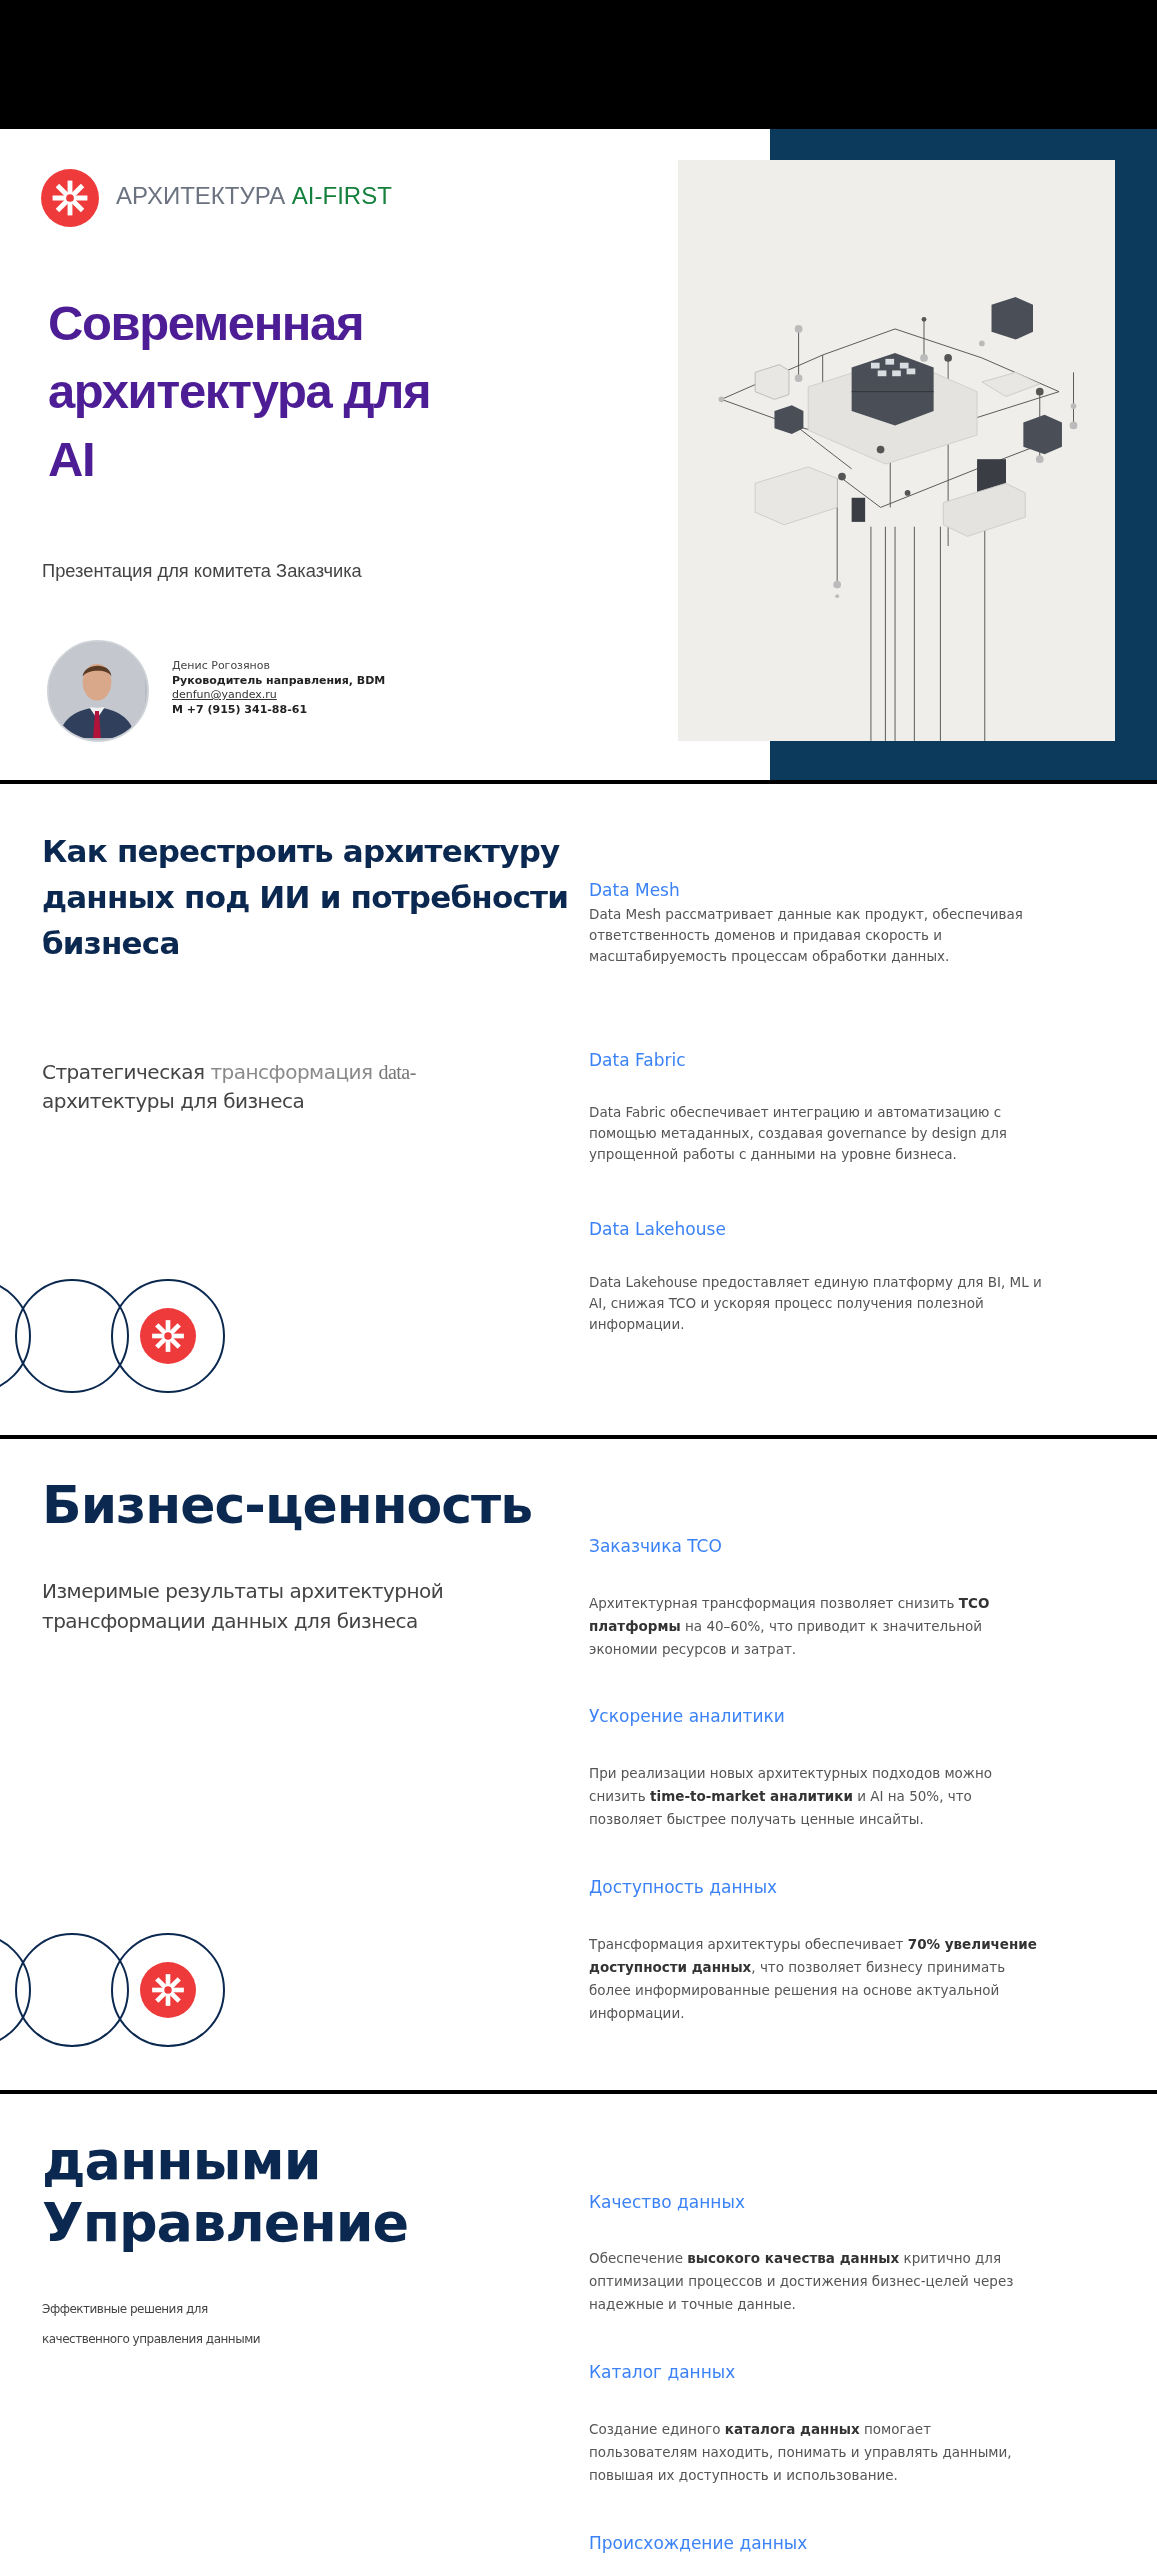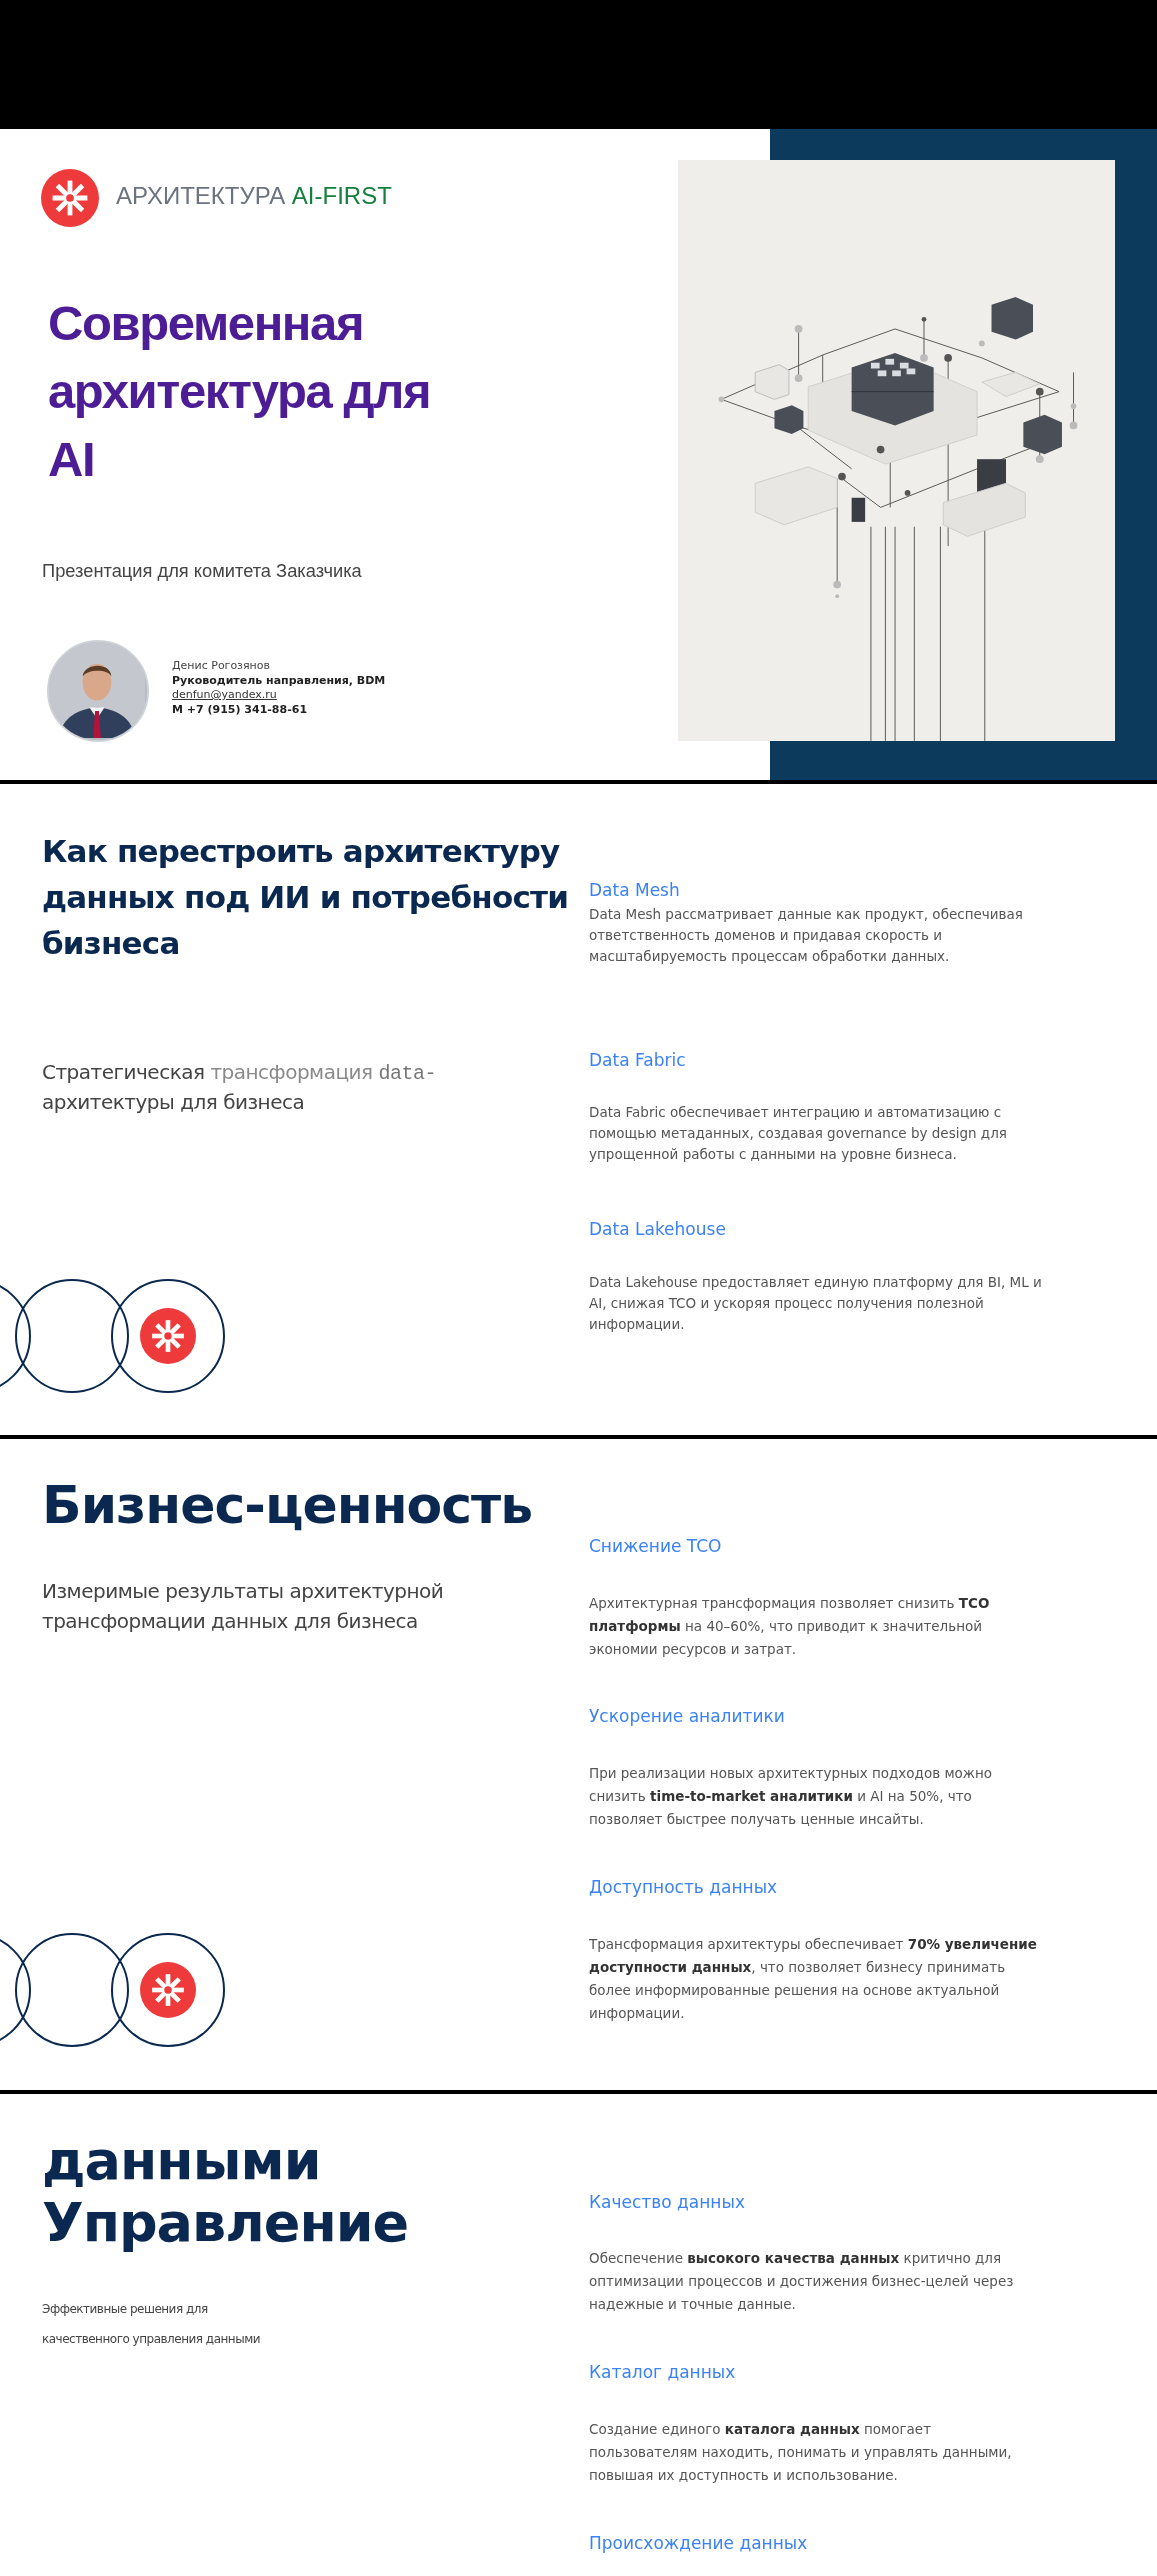--- a/index.html
+++ b/index.html
@@ -156,21 +156,21 @@
 
 <div class="abs divider" style="top:780px;"></div>
 
 <div>
   <h2 class="abs sec-title" style="top:828px; font-size:31px; line-height:46px; letter-spacing:-0.8px;">
     <div>Как перестроить архитектуру</div>
     <div>данных под ИИ и потребности</div>
     <div>бизнеса</div>
   </h2>
   <div class="abs sec-sub" style="top:1058px; font-size:20px; line-height:29px; width:463px; letter-spacing:-0.5px;">
-    <span>Стратегическая </span><span style="color:#8a8a8a;text-align:right;">трансформация </span><span style="font-family:Liberation Mono, monospace; color:#777; font-weight:300;text-align:right;">data-</span><br><span>архитектуры для бизнеса</span>
+    <span>Стратегическая </span><span style="color:#8a8a8a;text-align:right;">трансформация </span><span style="font-family:Liberation Serif, serif; color:#777; font-weight:300;text-align:right;">data-</span><br><span>архитектуры для бизнеса</span>
   </div>
 
   <div class="abs item-h" style="top:880px;">Data Mesh</div>
   <div class="abs item-p" style="top:904px; line-height:21px;">Data Mesh рассматривает данные как продукт, обеспечивая ответственность доменов и придавая скорость и масштабируемость процессам обработки данных.</div>
   <div class="abs item-h" style="top:1050px;">Data Fabric</div>
   <div class="abs item-p" style="top:1102px; line-height:21px;">Data Fabric обеспечивает интеграцию и автоматизацию с помощью метаданных, создавая governance by design для упрощенной работы с данными на уровне бизнеса.</div>
   <div class="abs item-h" style="top:1219px;">Data Lakehouse</div>
   <div class="abs item-p" style="top:1272px; line-height:21px;">Data Lakehouse предоставляет единую платформу для BI, ML и AI, снижая TCO и ускоряя процесс получения полезной информации.</div>
 
   <div class="abs ring" style="left:-83px; top:1279px;"></div>
@@ -191,21 +191,21 @@
 
 <div class="abs divider" style="top:1435px;"></div>
 
 <div>
   <h2 class="abs sec-title" style="top:1473px; font-size:52px; line-height:64px; letter-spacing:-1px;">Бизнес-ценность</h2>
   <div class="abs sec-sub" style="top:1576px; font-size:20px; line-height:30px; letter-spacing:-0.5px;">
     <div>Измеримые результаты архитектурной</div>
     <div>трансформации данных для бизнеса</div>
   </div>
 
-  <div class="abs item-h" style="top:1536px;">Снижение TCO</div>
+  <div class="abs item-h" style="top:1536px;">Заказчика TCO</div>
   <div class="abs item-p" style="top:1592px;"><span>Архитектурная трансформация позволяет снизить </span><b>TCO платформы</b><span> на 40–60%, что приводит к значительной экономии ресурсов и затрат.</span></div>
 
   <div class="abs item-h" style="top:1706px;">Ускорение аналитики</div>
   <div class="abs item-p" style="top:1762px;"><span>При реализации новых архитектурных подходов можно снизить </span><b>time-to-market аналитики</b><span> и AI на 50%, что позволяет быстрее получать ценные инсайты.</span></div>
 
   <div class="abs item-h" style="top:1877px;">Доступность данных</div>
   <div class="abs item-p" style="top:1933px;"><span>Трансформация архитектуры обеспечивает </span><b>70% увеличение доступности данных</b><span>, что позволяет бизнесу принимать более информированные решения на основе актуальной информации.</span></div>
 
   <div class="abs ring" style="left:-83px; top:1933px;"></div>
   <div class="abs ring" style="left:14.5px; top:1933px;"></div>

